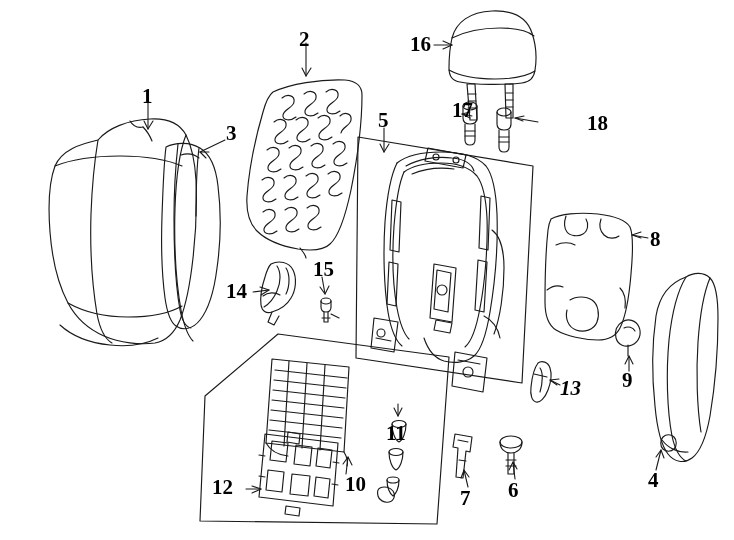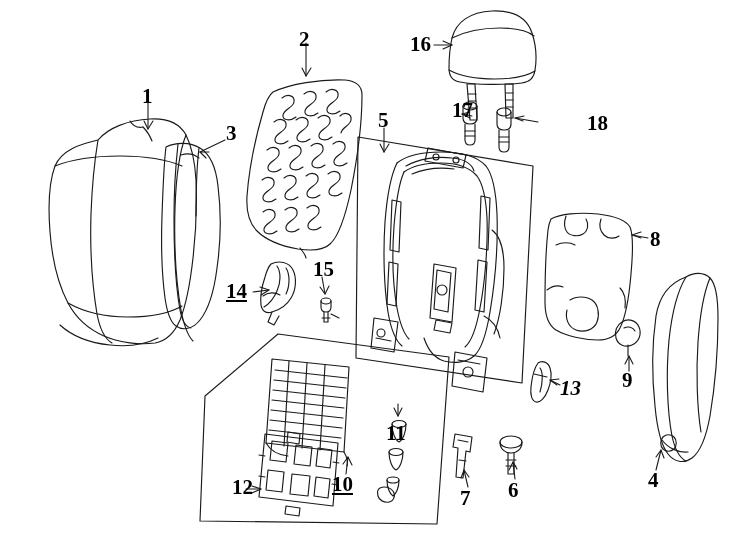--- a/index.html
+++ b/index.html
@@ -350,23 +350,23 @@
 
   <div class="callout-label" style="left:142px; top:86px;">1</div>
   <div class="callout-label" style="left:299px; top:29px;">2</div>
   <div class="callout-label" style="left:226px; top:123px;">3</div>
   <div class="callout-label" style="left:648px; top:470px;">4</div>
   <div class="callout-label" style="left:378px; top:110px;">5</div>
   <div class="callout-label" style="left:508px; top:480px;">6</div>
   <div class="callout-label" style="left:460px; top:488px;">7</div>
   <div class="callout-label" style="left:650px; top:229px;">8</div>
   <div class="callout-label" style="left:622px; top:370px;">9</div>
-  <div class="callout-label" style="left:332px; top:474px;text-decoration:underline;">10</div>
+  <div class="callout-label" style="left:345px; top:474px;">10</div>
   <div class="callout-label" style="left:386px; top:383px;margin-top:40px;">11</div>
-  <div class="callout-label" style="left:232px; top:477px;">12</div>
+  <div class="callout-label" style="left:212px; top:477px;">12</div>
   <div class="callout-label" style="left:560px; top:378px;font-style:italic;">13</div>
-  <div class="callout-label" style="left:226px; top:281px;text-decoration:underline;">14</div>
+  <div class="callout-label" style="left:226px; top:281px;">14</div>
   <div class="callout-label" style="left:313px; top:259px;">15</div>
   <div class="callout-label" style="left:410px; top:34px;">16</div>
   <div class="callout-label" style="left:452px; top:100px;">17</div>
   <div class="callout-label" style="left:539px; top:113px;margin-left:48px;">18</div>
 
 </div>
 
 </body></html>

